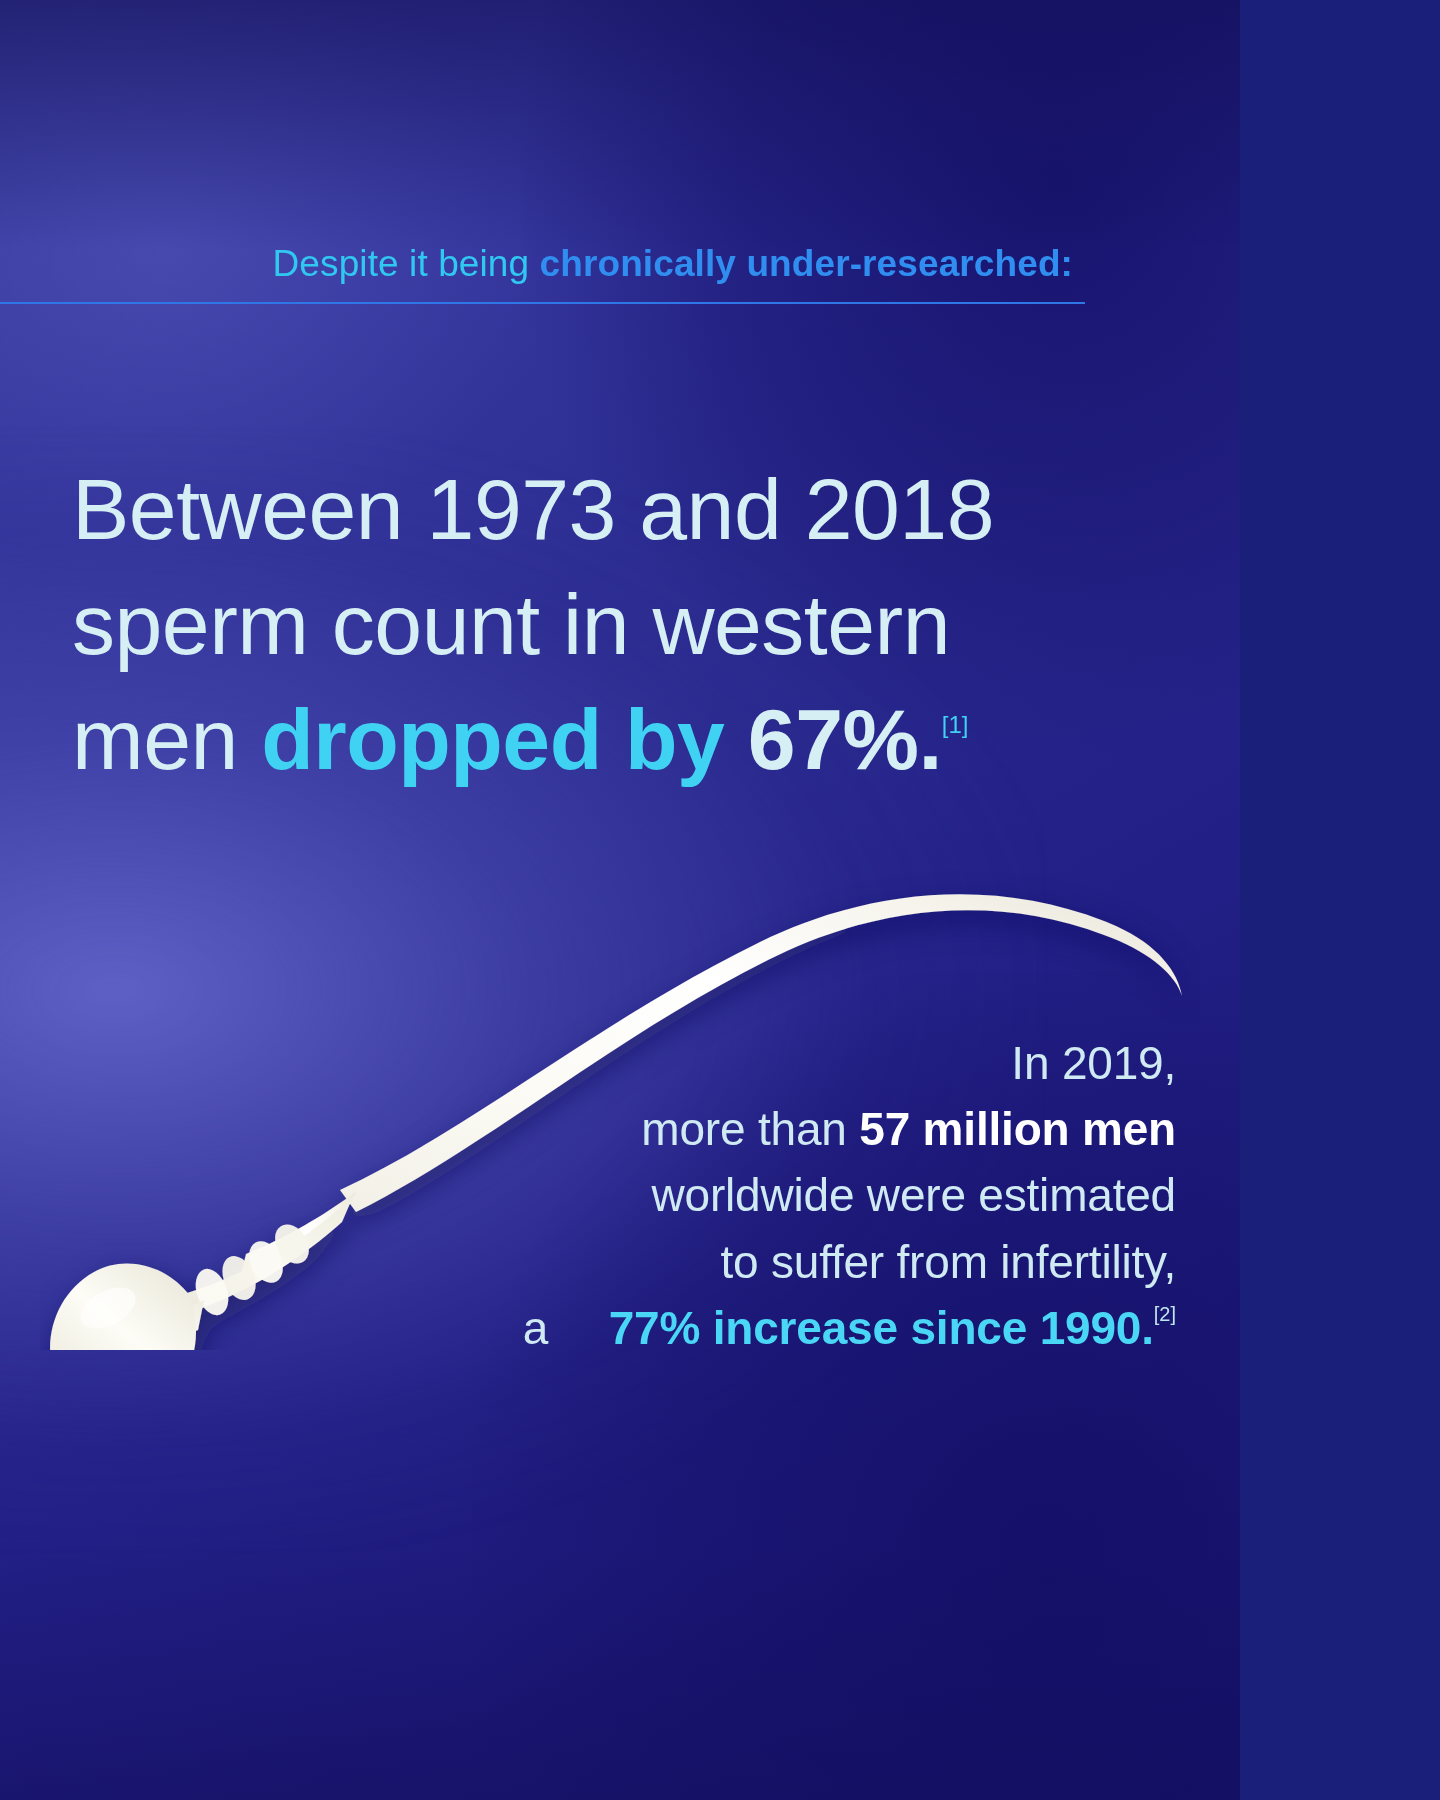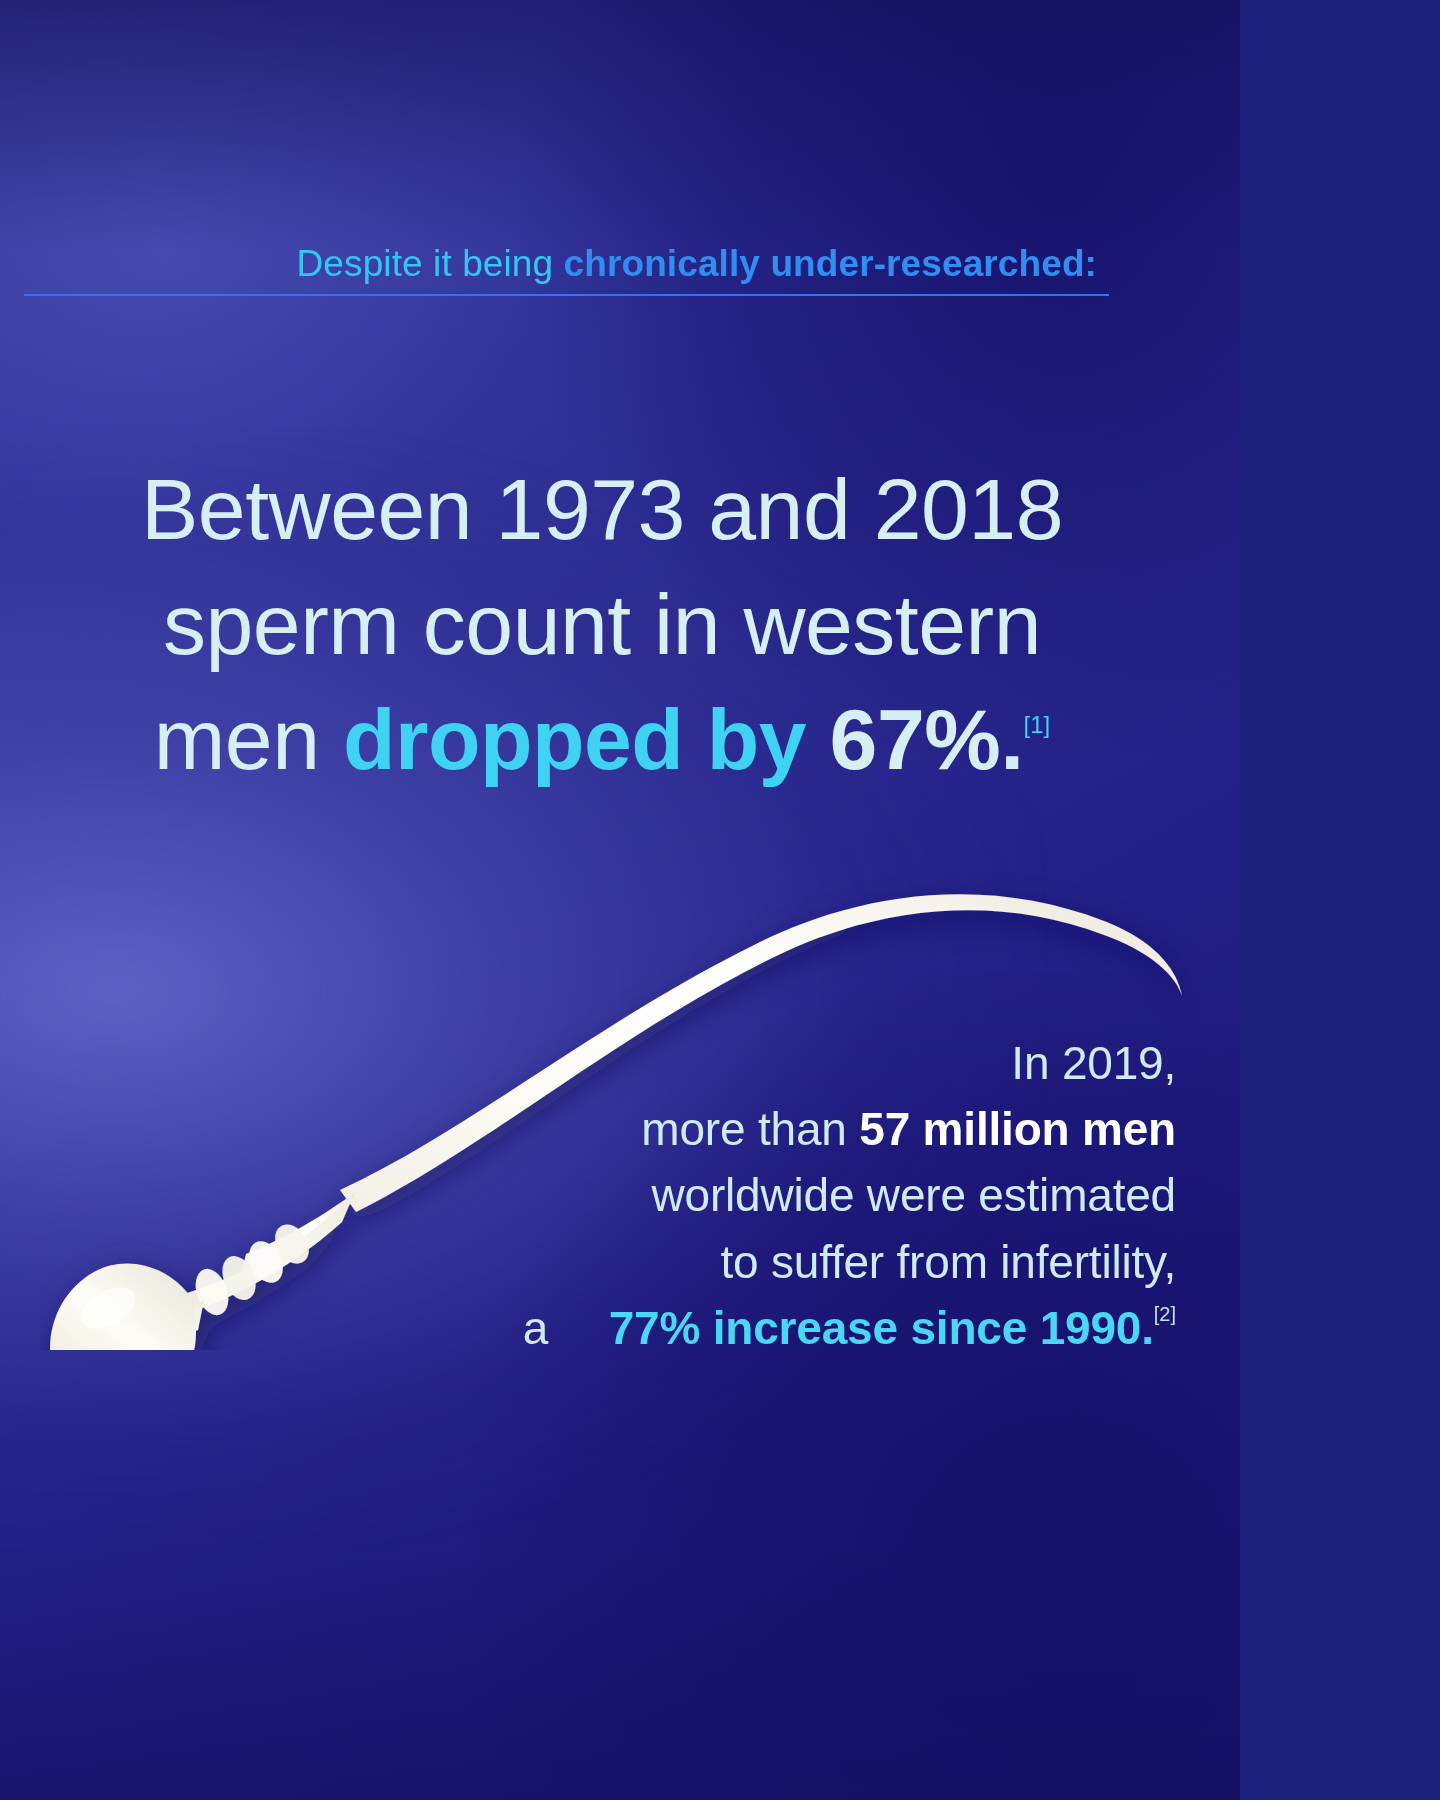--- a/index.html
+++ b/index.html
@@ -61,23 +61,22 @@
       linear-gradient(to bottom, rgba(14,10,80,0.55) 0%, rgba(14,10,80,0.0) 14%, rgba(14,10,80,0) 86%, rgba(14,10,80,0.35) 100%);
   }
 
   
   .kicker-wrap {
     position: absolute;
     left: 0;
     top: 243px;
     width: 1085px;
     border-bottom: 2px solid #2f76e8;
-    padding-bottom: 10px;
+    padding-bottom: 18px;
     text-align: right;
-    margin-left: 24px;
   }
   .kicker {
     font-size: 37px;
     letter-spacing: 0.1px;
     line-height: 1.12;
     white-space: nowrap;
     padding-right: 12px;
   }
   .kicker .k-light {
     color: #30c8f0;
@@ -92,21 +91,20 @@
   .headline {
     position: absolute;
     left: 72px;
     top: 452px;
     width: 1060px;
     font-size: 86px;
     line-height: 1.34;
     font-weight: 400;
     color: #d5eff5;
     letter-spacing: -0.5px;
-    text-align: center;
   }
   .headline .hl-accent {
     color: #3fd2f2;
     font-weight: 700;
   }
   .headline .hl-strong {
     color: #d5eff5;
     font-weight: 700;
   }
   .sup {

